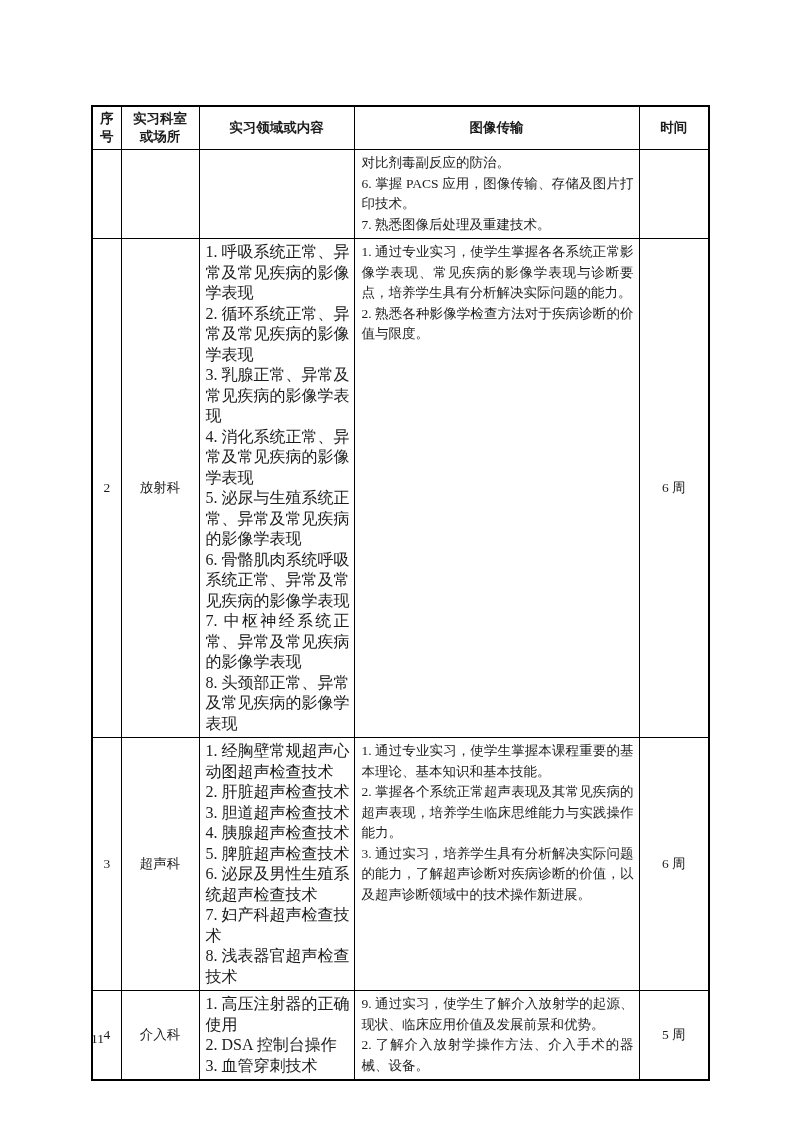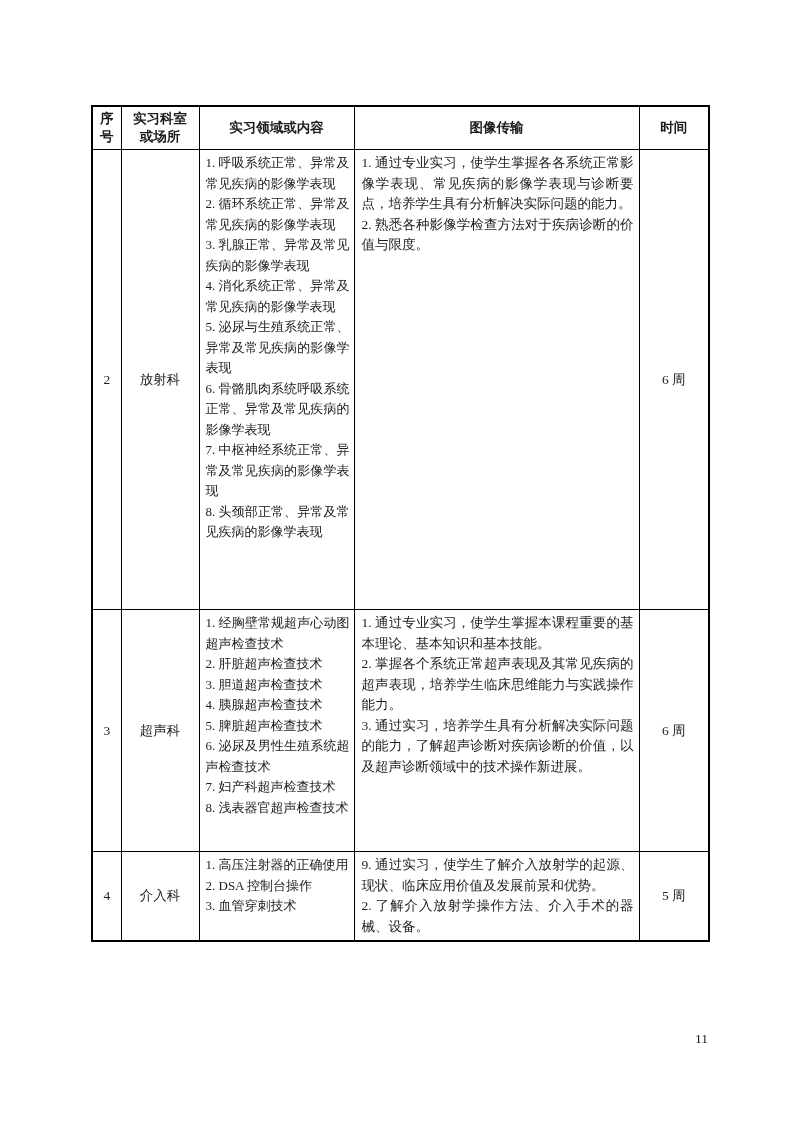--- a/index.html
+++ b/index.html
@@ -40,21 +40,21 @@
     white-space: pre-line;
   }
   td.c-seq, td.c-dept, td.c-dur {
     font-size: 13.5px;
     text-align: center;
     vertical-align: middle;
     padding: 2px;
     white-space: pre-line;
   }
   td.c-content {
-    font-size: 13px;
+    font-size: 16px;
     vertical-align: top;
     text-align: justify;
     text-justify: inter-ideograph;
     line-height: 20.5px;
     padding: 3px 4px 3px 6px;
     white-space: pre-line;
   }
   td.c-req {
     font-size: 13.5px;
     vertical-align: top;
@@ -62,21 +62,21 @@
     text-justify: inter-ideograph;
     line-height: 20.5px;
     padding: 3px 5px 3px 7px;
     white-space: pre-line;
   }
   .page-number {
     position: absolute;
     left: 91px;
     top: 1030px;
     width: 617px;
-    text-align: right;
+    text-align: left;
     font-size: 13.5px;
     line-height: 18px;
   }
 </style>
 </head>
 <body>
 
 <div class="sheet">
 
   <table class="doc-table">
@@ -92,20 +92,29 @@
         <tr style="height:43px">
       <th class="hdr">序
 号</th>
       <th class="hdr">实习科室
 或场所</th>
       <th class="hdr">实习领域或内容</th>
       <th class="hdr">图像传输</th>
       <th class="hdr">时间</th>
     </tr>
 
+    <tr style="height:83px">
+      <td class="c-seq"></td>
+      <td class="c-dept"></td>
+      <td class="c-content"></td>
+      <td class="c-req">对比剂毒副反应的防治。
+6. 掌握 PACS 应用，图像传输、存储及图片打印技术。
+7. 熟悉图像后处理及重建技术。</td>
+      <td class="c-dur"></td>
+    </tr>
 
     <tr style="height:460px">
       <td class="c-seq">2</td>
       <td class="c-dept">放射科</td>
       <td class="c-content">1. 呼吸系统正常、异常及常见疾病的影像学表现
 2. 循环系统正常、异常及常见疾病的影像学表现
 3. 乳腺正常、异常及常见疾病的影像学表现
 4. 消化系统正常、异常及常见疾病的影像学表现
 5. 泌尿与生殖系统正常、异常及常见疾病的影像学表现
 6. 骨骼肌肉系统呼吸系统正常、异常及常见疾病的影像学表现

